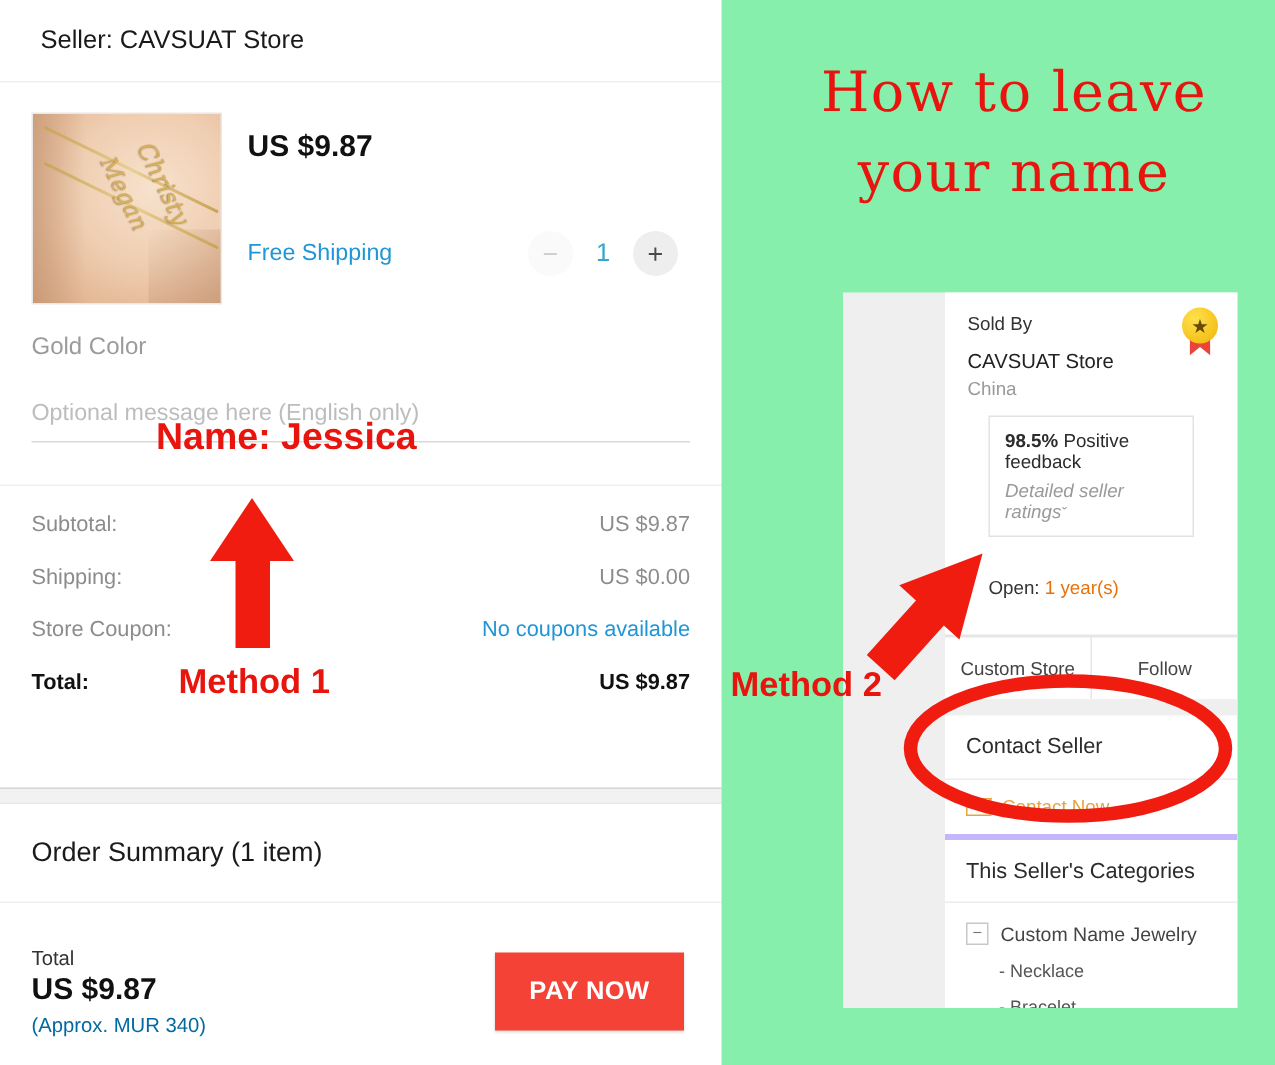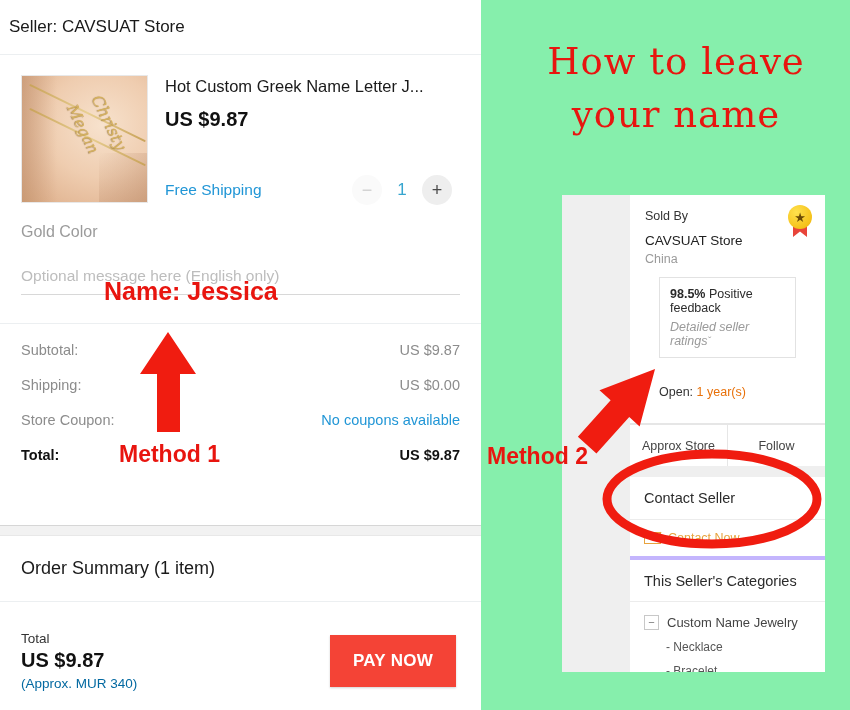--- a/index.html
+++ b/index.html
@@ -16,21 +16,21 @@
   #checkout-column {
     position: absolute;
     left: 0; top: 0;
     width: 481px; height: 710px;
     background: #ffffff;
   }
 
   .seller-header {
     height: 55px;
     display: flex; align-items: center;
-    padding-left: 9px;
+    padding-left: 27px;
     border-bottom: 1px solid #eceff1;
     text-align: right;
   }
   .seller-header-text { font-size: 17px; color: #1a1a1a; }
 
   .product-row {
     display: flex;
     padding: 20px 21px 0 21px;
     height: 152px;
   }
@@ -317,21 +317,20 @@
         <div class="arm-shadow"></div>
         <div class="arm-shadow2"></div>
         <div class="chain chain-a"></div>
         <div class="chain chain-b"></div>
         <div class="namecharm charm1">Megan</div>
         <div class="namecharm charm2">Christy</div>
       </div>
     </div>
 
     <div class="product-info">
-      <div class="product-title">Hot Custom Greek Name Letter J...</div>
       <div class="product-price">US $9.87</div>
       <div class="ship-qty-row">
         <span class="free-shipping">Free Shipping</span>
         <div class="qty-box">
           <span class="qty-btn qty-minus">−</span>
           <span class="qty-value">1</span>
           <span class="qty-btn qty-plus">+</span>
         </div>
       </div>
     </div>
@@ -409,21 +408,21 @@
         </div>
       </div>
 
       <div class="open-line">
         <span>Open:</span>
         <span class="open-years">1 year(s)</span>
       </div>
     </div>
 
     <div class="store-btn-row">
-      <div class="store-btn">Approx Store</div>
+      <div class="store-btn">Custom Store</div>
       <div class="store-btn">Follow</div>
     </div>
 
     <div class="panel-spacer"></div>
 
     <div class="contact-seller-hd">Contact Seller</div>
 
     <div class="contact-now-row">
       <span class="env-icon"></span>
       <span>Contact Now</span>

